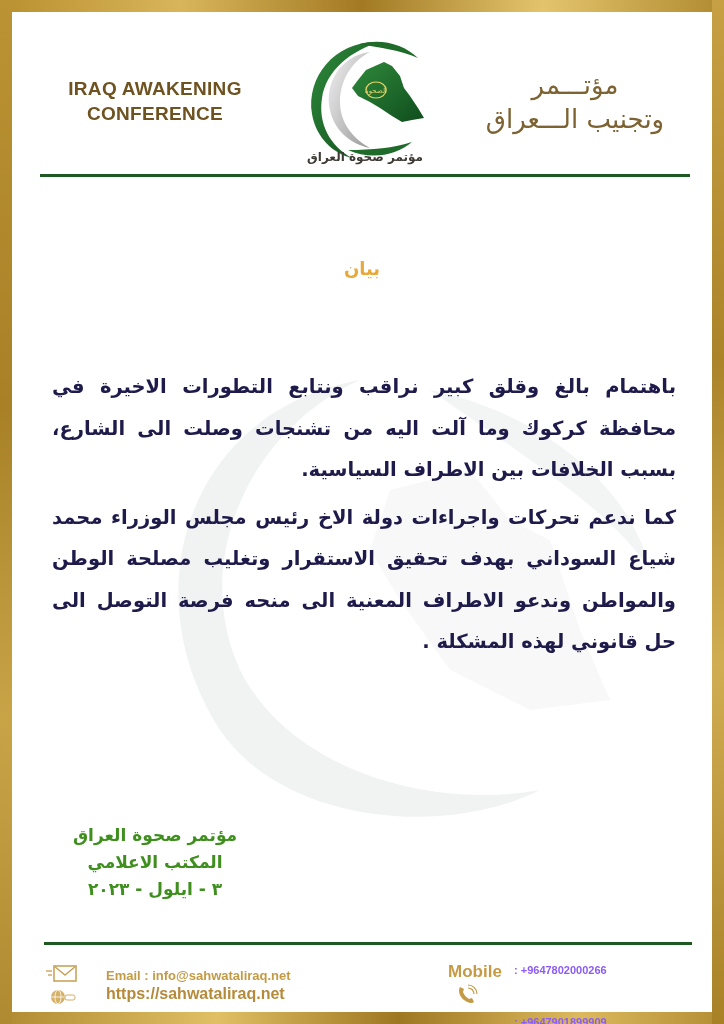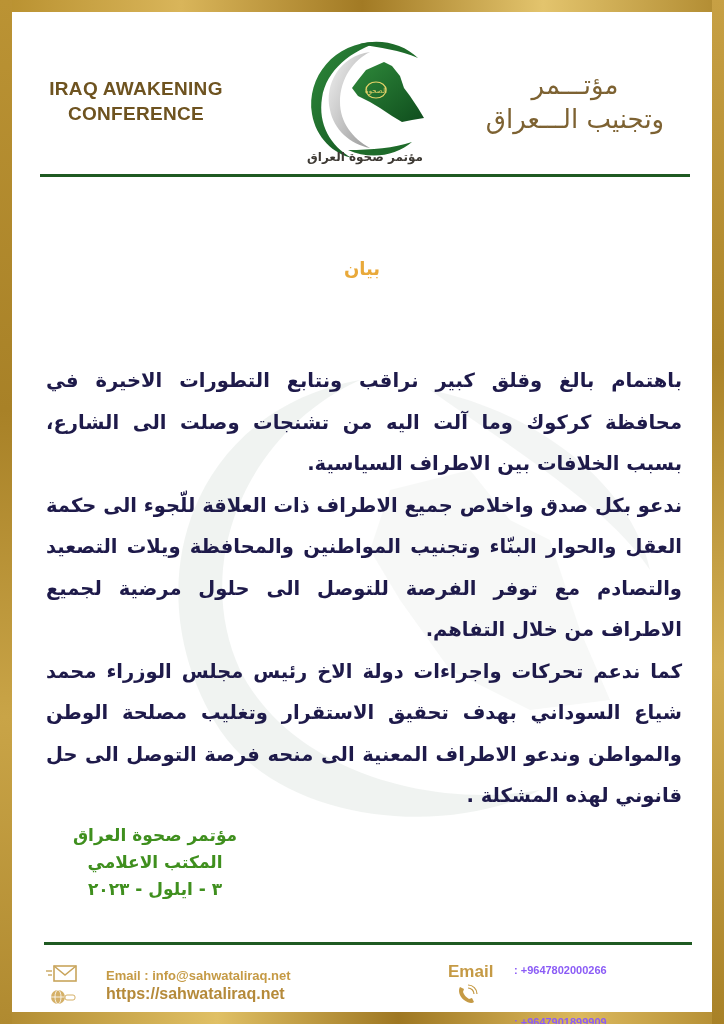--- a/index.html
+++ b/index.html
@@ -22,21 +22,21 @@
       background: linear-gradient(180deg, #bb9334 0%, #a88127 40%, #c9a447 70%, #b08a30 100%); }
     .border-right { right: 0; top: 0; width: 12px; height: 1024px;
       background: linear-gradient(180deg, #c7a044 0%, #ab8429 35%, #d1ad52 65%, #a88127 100%); }
 
     .watermark {
       position: absolute; left: 110px; top: 370px; width: 560px; height: 470px;
       pointer-events: none;
     }
 
     .header-en {
-      position: absolute; left: 31px; top: 76px; width: 210px;
+      position: absolute; left: 50px; top: 76px; width: 210px;
       text-align: center; color: #6e5320;
       font-family: "Liberation Sans", sans-serif; font-weight: bold;
       font-size: 19px; line-height: 25px; letter-spacing: 0.3px;
     }
     .header-ar {
       position: absolute; left: 470px; top: 68px; width: 210px;
       direction: rtl; text-align: center; color: #7d6232;
       font-family: "DejaVu Sans", sans-serif; font-size: 26px; line-height: 34px;
     }
     .logo {
@@ -56,21 +56,21 @@
       position: absolute; left: 262px; top: 258px; width: 200px; text-align: center;
       direction: rtl; color: #e9a93a; font-weight: bold; font-size: 18px;
     }
 
     .body-text {
       position: absolute; left: 46px; top: 360px; width: 636px;
       direction: rtl; text-align: justify; text-align-last: right;
       color: #1e1a4a; font-weight: bold; font-size: 19.5px; line-height: 41.5px;
       font-family: "DejaVu Sans", sans-serif;
     }
-    .body-text p { margin: 0; }
+    .body-text p { margin: 6px; }
 
     .signature {
       position: absolute; left: 40px; top: 822px; width: 230px;
       direction: rtl; text-align: center; color: #3f8f1e;
       font-weight: bold; font-size: 17px; line-height: 27px;
     }
 
     .footer-left { position: absolute; left: 44px; top: 964px; width: 280px; height: 44px; }
     .footer-left .icons { position: absolute; left: 0; top: 0; width: 34px; height: 44px; }
     .footer-left .email {
@@ -151,21 +151,20 @@
   <div>مؤتـــمر</div>
   <div>وتجنيب الـــعراق</div>
 </div>
 
 <div class="rule top"></div>
 
 <div class="title">بيان</div>
 
 <div class="body-text">
   <p>باهتمام بالغ وقلق كبير نراقب ونتابع التطورات الاخيرة في محافظة كركوك وما آلت اليه من تشنجات وصلت الى الشارع، بسبب الخلافات بين الاطراف السياسية.</p>
-  <p>ندعو بكل صدق واخلاص جميع الاطراف ذات العلاقة للّجوء الى حكمة العقل والحوار البنّاء وتجنيب المواطنين والمحافظة ويلات التصعيد والتصادم مع توفر الفرصة للتوصل الى حلول مرضية لجميع الاطراف من خلال التفاهم.</p>
   <p>كما ندعم تحركات واجراءات دولة الاخ رئيس مجلس الوزراء محمد شياع السوداني بهدف تحقيق الاستقرار وتغليب مصلحة الوطن والمواطن وندعو الاطراف المعنية الى منحه فرصة التوصل الى حل قانوني لهذه المشكلة .</p>
 </div>
 
 <div class="signature">
   <div>مؤتمر صحوة العراق</div>
   <div>المكتب الاعلامي</div>
   <div>٣ - ايلول - ٢٠٢٣</div>
 </div>
 
 <div class="rule bottom"></div>
@@ -183,21 +182,21 @@
       <ellipse cx="14" cy="33" rx="3" ry="7" fill="none" stroke="#fff" stroke-width="0.8"></ellipse>
       <line x1="7" y1="33" x2="21" y2="33" stroke="#fff" stroke-width="0.8"></line>
       <rect x="21" y="31" width="10" height="5" rx="2" fill="none" stroke="#d5b067" stroke-width="1"></rect>
     </g>
   </svg>
   <a class="email">Email : info@sahwataliraq.net</a>
   <a class="web">https://sahwataliraq.net</a>
 </div>
 
 <div class="footer-right">
-  <span class="mobile-label">Email</span>
+  <span class="mobile-label">Mobile</span>
   <svg class="phone-icon" viewBox="0 0 22 22">
     <path d="M4 3 C 2 6, 3 12, 8 16 C 12 19, 16 20, 18 18 L 16 14 L 13 15 C 10 13, 8 11, 7 8 L 8 5 Z" fill="#c59a45"></path>
     <path d="M12 4 A 6 6 0 0 1 18 10" fill="none" stroke="#c59a45" stroke-width="1.2"></path>
     <path d="M12 1 A 9 9 0 0 1 21 10" fill="none" stroke="#c59a45" stroke-width="1.2"></path>
   </svg>
   <a class="phone1">: +9647802000266</a>
   <a class="phone2">: +9647901899909</a>
 </div>
 
 </body></html>

